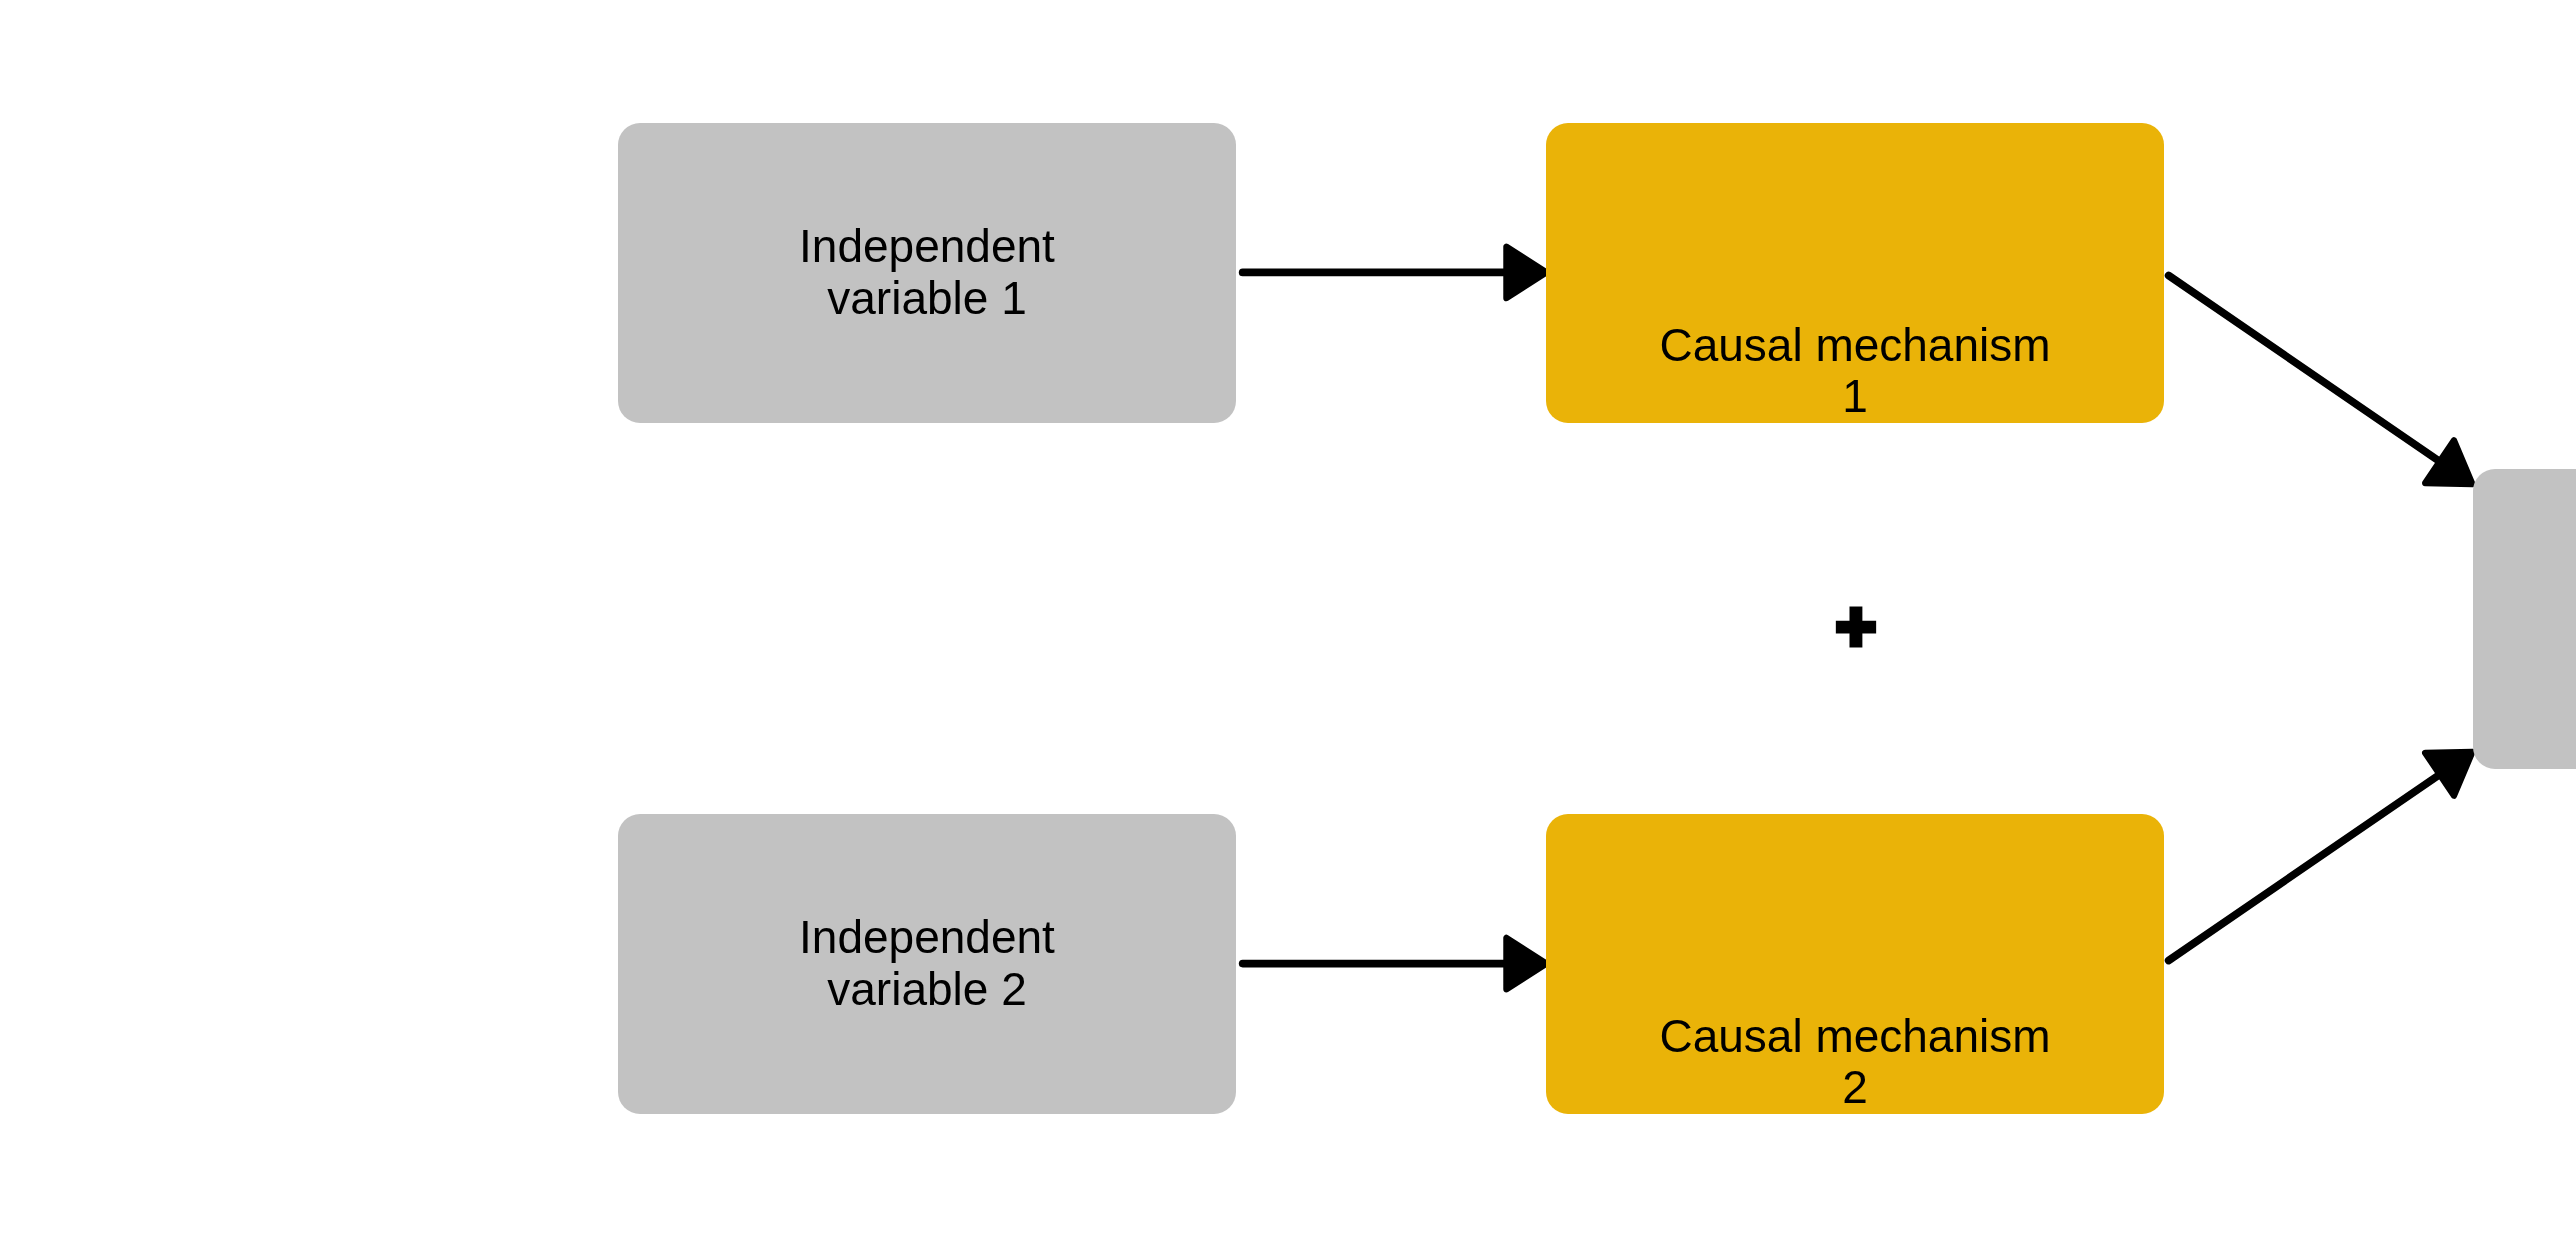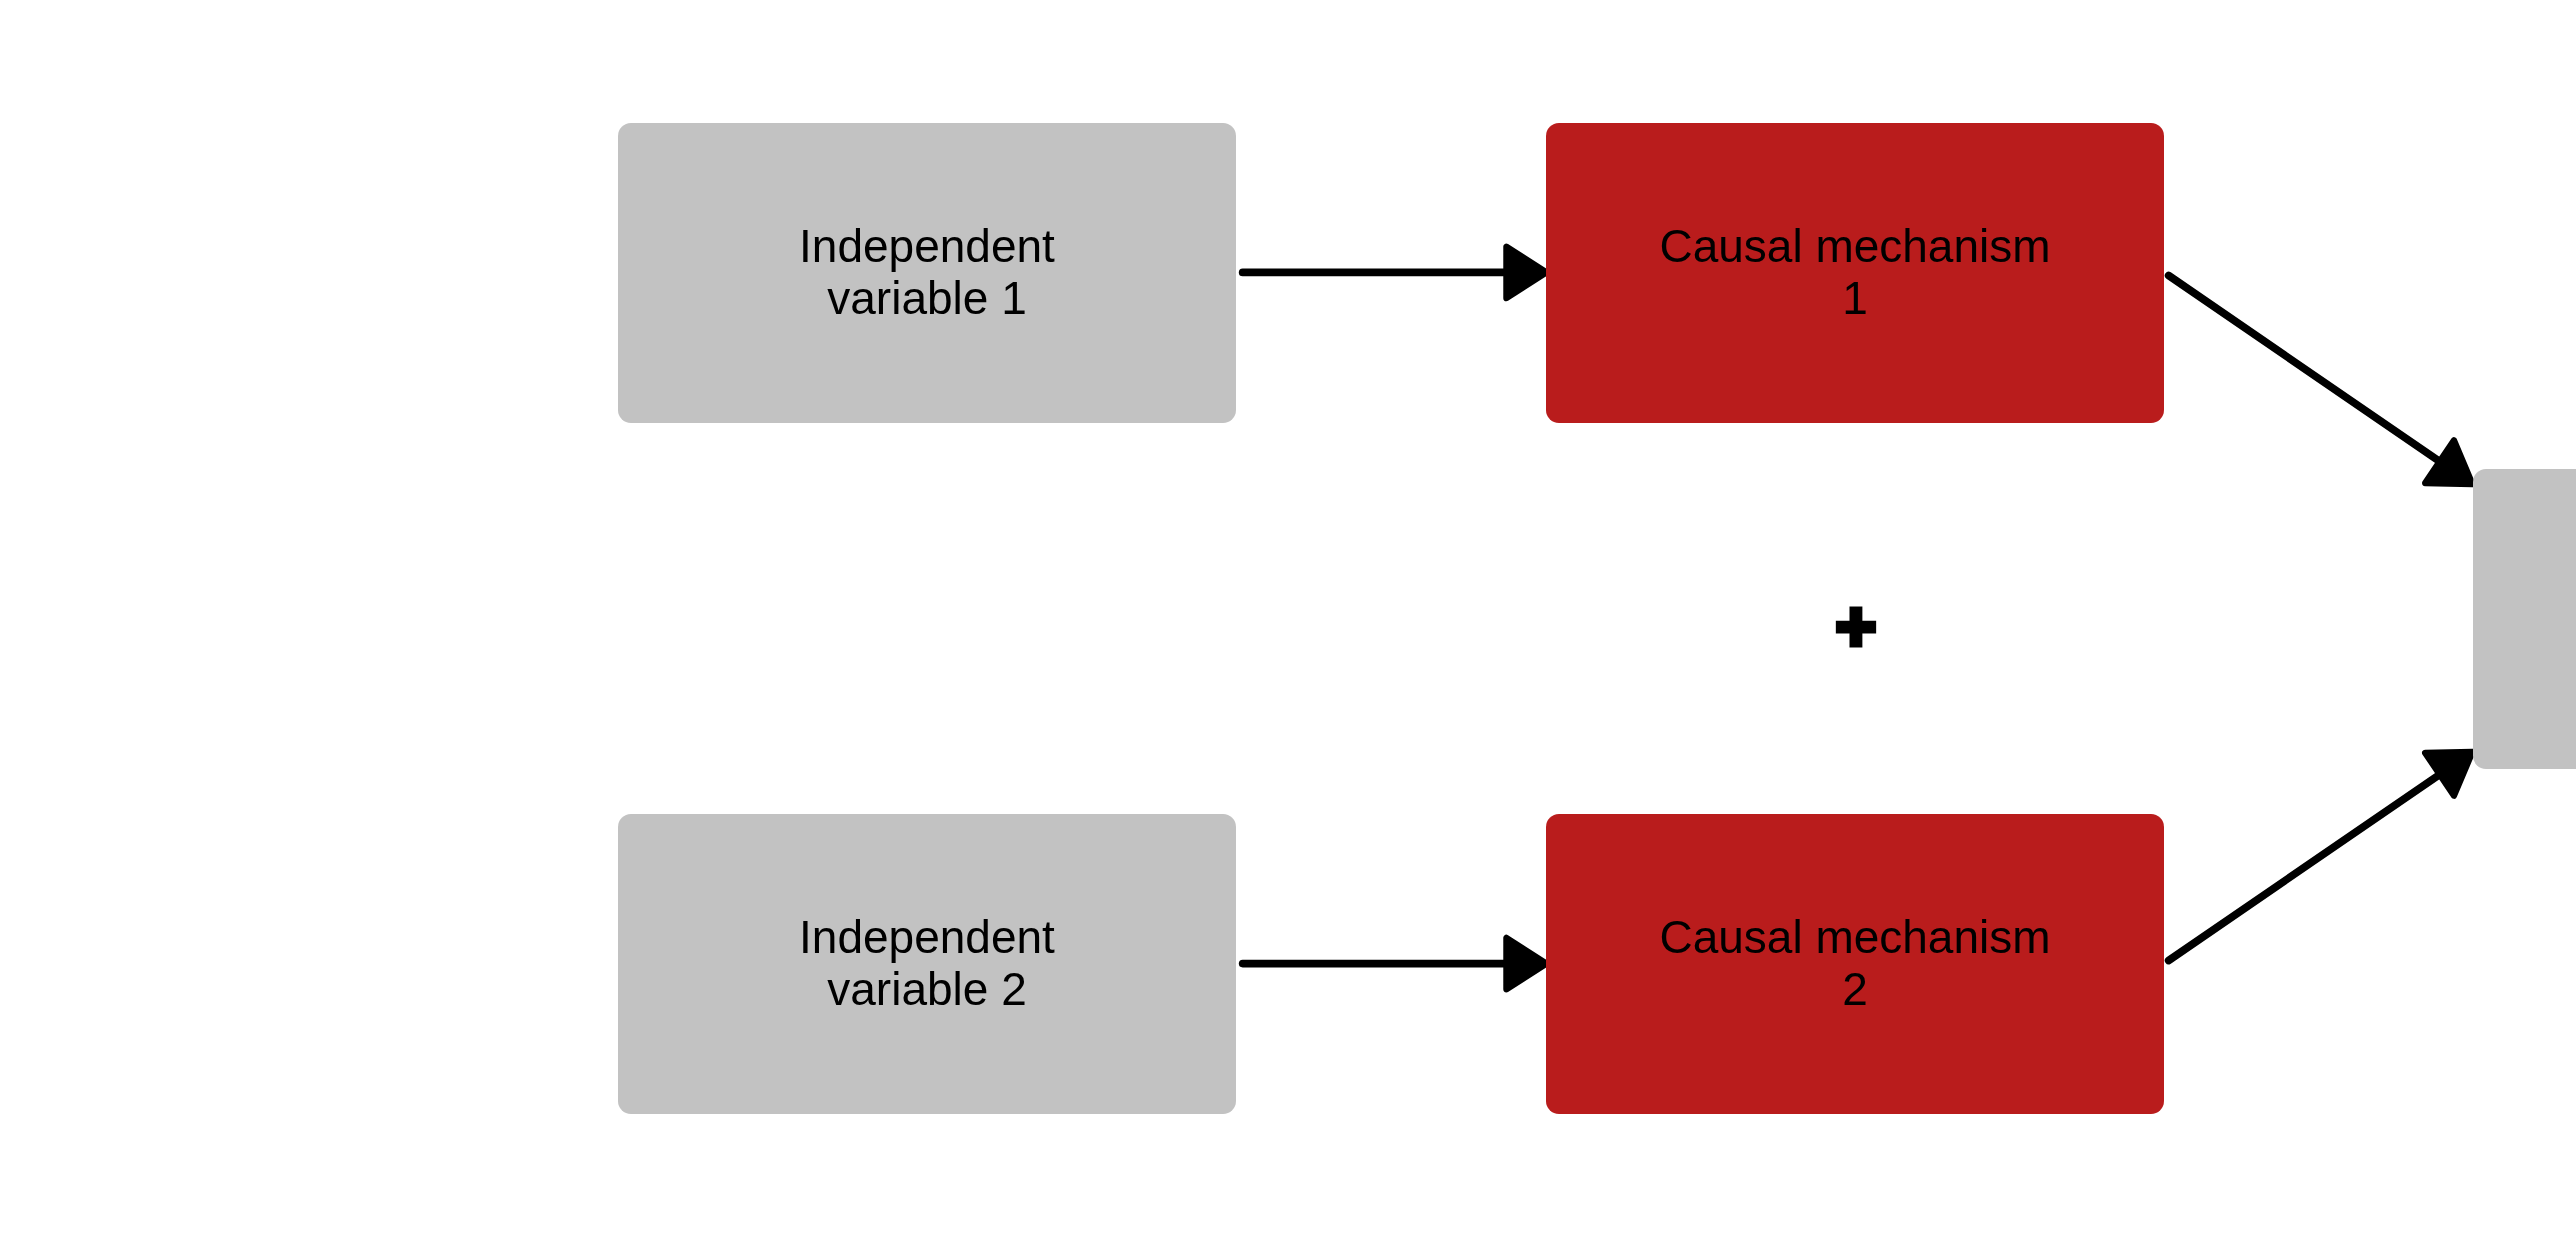--- a/index.html
+++ b/index.html
@@ -20,34 +20,34 @@
     left: 0;
     top: 0;
     width: 3709px;
     height: 1236px;
     display: block;
   }
   .node {
     position: absolute;
     width: 618px;
     height: 300px;
-    border-radius: 13px;
+    border-radius: 22px;
     display: flex;
     align-items: center;
     justify-content: center;
   }
   .node-label {
     text-align: center;
     white-space: pre-line;
     font-size: 46px;
     line-height: 1.12;
     color: #000000;
   }
   .node-dark  { background: #c2c2c2; }
-  .node-light { background: #b91c1c; }
+  .node-light { background: #eab308; align-items: flex-end; }
 
   #node-iv1 { left: 618px; top: 123px;  }
   #node-cm1 { left: 1546px; top: 123px;  }
   #node-iv2 { left: 618px; top: 814px; }
   #node-cm2 { left: 1546px; top: 814px; }
   #node-dv  { left: 2473px; top: 469px;  }
 
   #plus-operator {
     position: absolute;
     left: 1856px;

